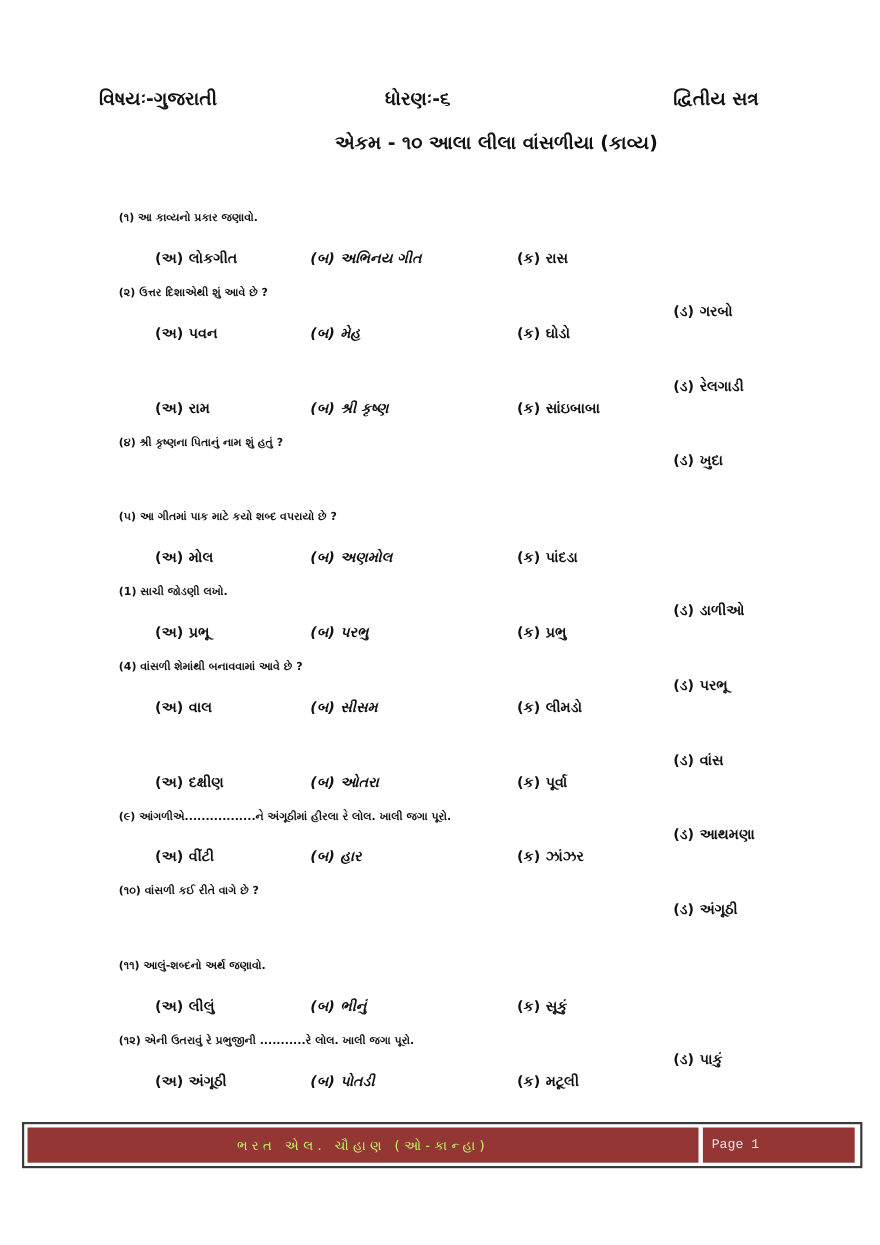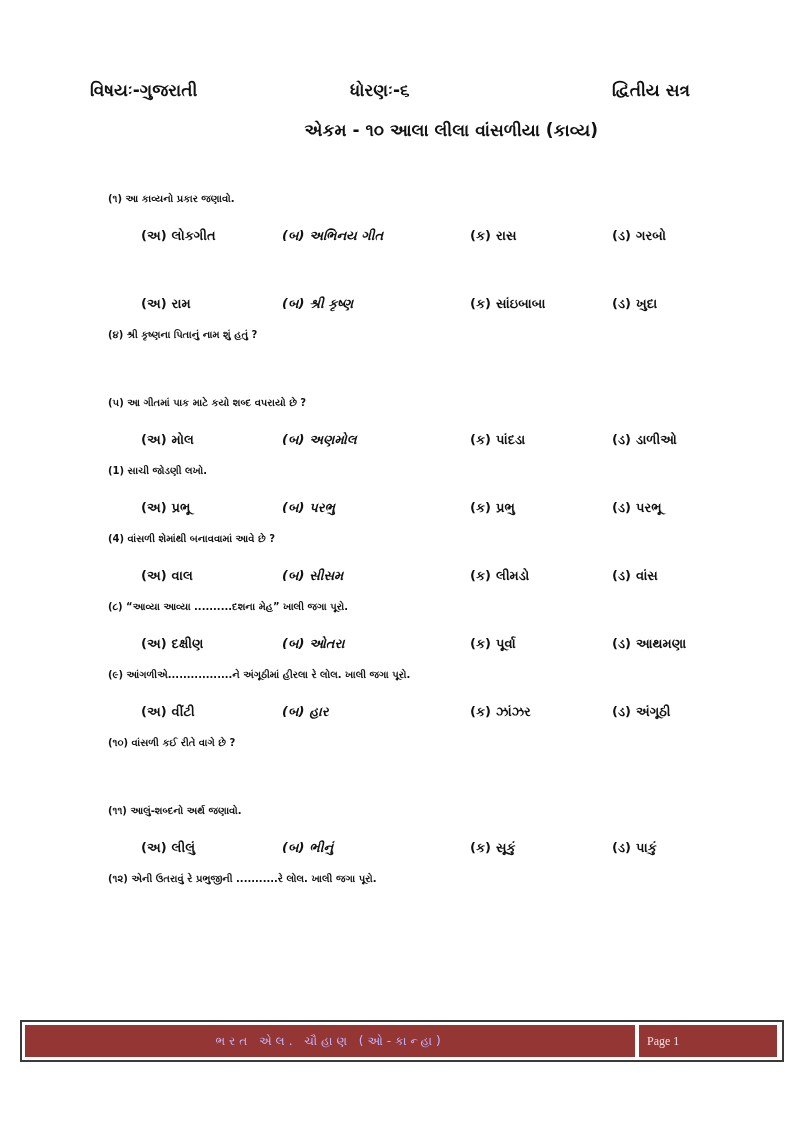--- a/index.html
+++ b/index.html
@@ -9,31 +9,31 @@
   .hdr.left { left: 90px; }
   .hdr.center { left: 350px; }
   .hdr.right { left: 612px; }
   .title-row { position: absolute; top: 120px; left: 256px; font-size: 17px; font-weight: bold; text-align: right; }
   .title-row .unit { display: inline-block; width: 128px; }
   .qlist { position: absolute; left: 92px; top: 193px; width: 640px; }
   .q { height: 68px; position: relative; }
   .q-text { position: absolute; top: 0; left: 16px; font-size: 10px; font-weight: bold; white-space: nowrap; }
   .opts { position: absolute; top: 35px; left: 0; width: 640px; height: 20px; font-size: 13px; font-weight: bold; }
   .opt { position: absolute; white-space: nowrap; }
-  .opt.a { left: 49px; } .opt.b { left: 190px; font-style: italic; } .opt.c { left: 378px; } .opt.d { left: 520px; }
+  .opt.a { left: 49px; } .opt.b { left: 190px; font-style: italic; } .opt.c { left: 378px; } .opt.d { left: 520px; margin-top: 48px; }
   .opt .lbl { margin-right: 5px; }
   .footer { position: absolute; left: 20px; top: 1020px; width: 756px; height: 34px;
             border: 2px solid #3a3a3a; background: #fff; padding: 2px; box-sizing: content-box; }
   .footer .author { position: absolute; left: 3px; top: 3px; width: 610px; height: 32px;
-            background: #943634; color: #c4b5fd; font-size: 12px; letter-spacing: 4px;
+            background: #943634; color: #bef264; font-size: 12px; letter-spacing: 4px;
             display: flex; align-items: center; justify-content: center; }
   .footer .page { position: absolute; left: 617px; top: 3px; width: 138px; height: 32px;
             background: #943634; color: #f3dede; font-size: 12px;
             display: flex; align-items: center; padding-left: 8px; box-sizing: border-box;
-            font-family: Liberation Serif, serif; }
+            font-family: Liberation Mono, monospace; }
 </style>
 </head>
 <body>
 
 <div class="hdr left">વિષયઃ-ગુજરાતી</div>
 <div class="hdr center">ધોરણઃ-૬</div>
 <div class="hdr right">દ્વિતીય સત્ર</div>
 
 <div class="title-row">
   <span class="unit">એકમ - ૧૦</span>
@@ -42,20 +42,29 @@
 
 <div class="qlist">
 
   <div class="q">
     <div class="q-text">(૧) આ કાવ્યનો પ્રકાર જણાવો.</div>
     <div class="opts">
       <span class="opt a"><span class="lbl">(અ)</span><span>લોકગીત</span></span>
       <span class="opt b"><span class="lbl">(બ)</span><span>અભિનય ગીત</span></span>
       <span class="opt c"><span class="lbl">(ક)</span><span>રાસ</span></span>
       <span class="opt d"><span class="lbl">(ડ)</span><span>ગરબો</span></span>
+    </div>
+  </div>
+  <div class="q">
+    <div class="q-text">(૨) ઉત્તર દિશાએથી શું આવે છે ?</div>
+    <div class="opts">
+      <span class="opt a"><span class="lbl">(અ)</span><span>પવન</span></span>
+      <span class="opt b"><span class="lbl">(બ)</span><span>મેહ</span></span>
+      <span class="opt c"><span class="lbl">(ક)</span><span>ઘોડો</span></span>
+      <span class="opt d"><span class="lbl">(ડ)</span><span>રેલગાડી</span></span>
     </div>
   </div>
   <div class="q">
     <div class="opts">
       <span class="opt a"><span class="lbl">(અ)</span><span>રામ</span></span>
       <span class="opt b"><span class="lbl">(બ)</span><span>શ્રી કૃષ્ણ</span></span>
       <span class="opt c"><span class="lbl">(ક)</span><span>સાંઇબાબા</span></span>
       <span class="opt d"><span class="lbl">(ડ)</span><span>ખુદા</span></span>
     </div>
   </div>
@@ -83,21 +92,20 @@
   <div class="q">
     <div class="q-text">(4) વાંસળી શેમાંથી બનાવવામાં આવે છે ?</div>
     <div class="opts">
       <span class="opt a"><span class="lbl">(અ)</span><span>વાલ</span></span>
       <span class="opt b"><span class="lbl">(બ)</span><span>સીસમ</span></span>
       <span class="opt c"><span class="lbl">(ક)</span><span>લીમડો</span></span>
       <span class="opt d"><span class="lbl">(ડ)</span><span>વાંસ</span></span>
     </div>
   </div>
   <div class="q">
-    <div class="q-text">(૮) “આવ્યા આવ્યા ..........દશના મેહ” ખાલી જગા પૂરો.</div>
     <div class="opts">
       <span class="opt a"><span class="lbl">(અ)</span><span>દક્ષીણ</span></span>
       <span class="opt b"><span class="lbl">(બ)</span><span>ઓતરા</span></span>
       <span class="opt c"><span class="lbl">(ક)</span><span>પૂર્વા</span></span>
       <span class="opt d"><span class="lbl">(ડ)</span><span>આથમણા</span></span>
     </div>
   </div>
   <div class="q">
     <div class="q-text">(૯) આંગળીએ.................ને અંગૂઠીમાં હીરલા રે લોલ. ખાલી જગા પૂરો.</div>
     <div class="opts">
@@ -114,19 +122,25 @@
     <div class="q-text">(૧૧) આલું-શબ્દનો  અર્થ જણાવો.</div>
     <div class="opts">
       <span class="opt a"><span class="lbl">(અ)</span><span>લીલું</span></span>
       <span class="opt b"><span class="lbl">(બ)</span><span>ભીનું</span></span>
       <span class="opt c"><span class="lbl">(ક)</span><span>સૂકું</span></span>
       <span class="opt d"><span class="lbl">(ડ)</span><span>પાકું</span></span>
     </div>
   </div>
   <div class="q">
     <div class="q-text">(૧૨) એની ઉતરાવું રે પ્રભુજીની ...........રે લોલ. ખાલી જગા પૂરો.</div>
+    <div class="opts">
+      <span class="opt a"><span class="lbl">(અ)</span><span>અંગૂઠી</span></span>
+      <span class="opt b"><span class="lbl">(બ)</span><span>પોતડી</span></span>
+      <span class="opt c"><span class="lbl">(ક)</span><span>મટૂલી</span></span>
+      <span class="opt d"><span class="lbl">(ડ)</span><span>વાંસળી</span></span>
+    </div>
   </div>
 </div>
 
 <div class="footer">
   <div class="author">ભરત એલ. ચૌહાણ (ઓ-કાન્હા)</div>
   <div class="page">Page 1</div>
 </div>
 
 </body></html>

